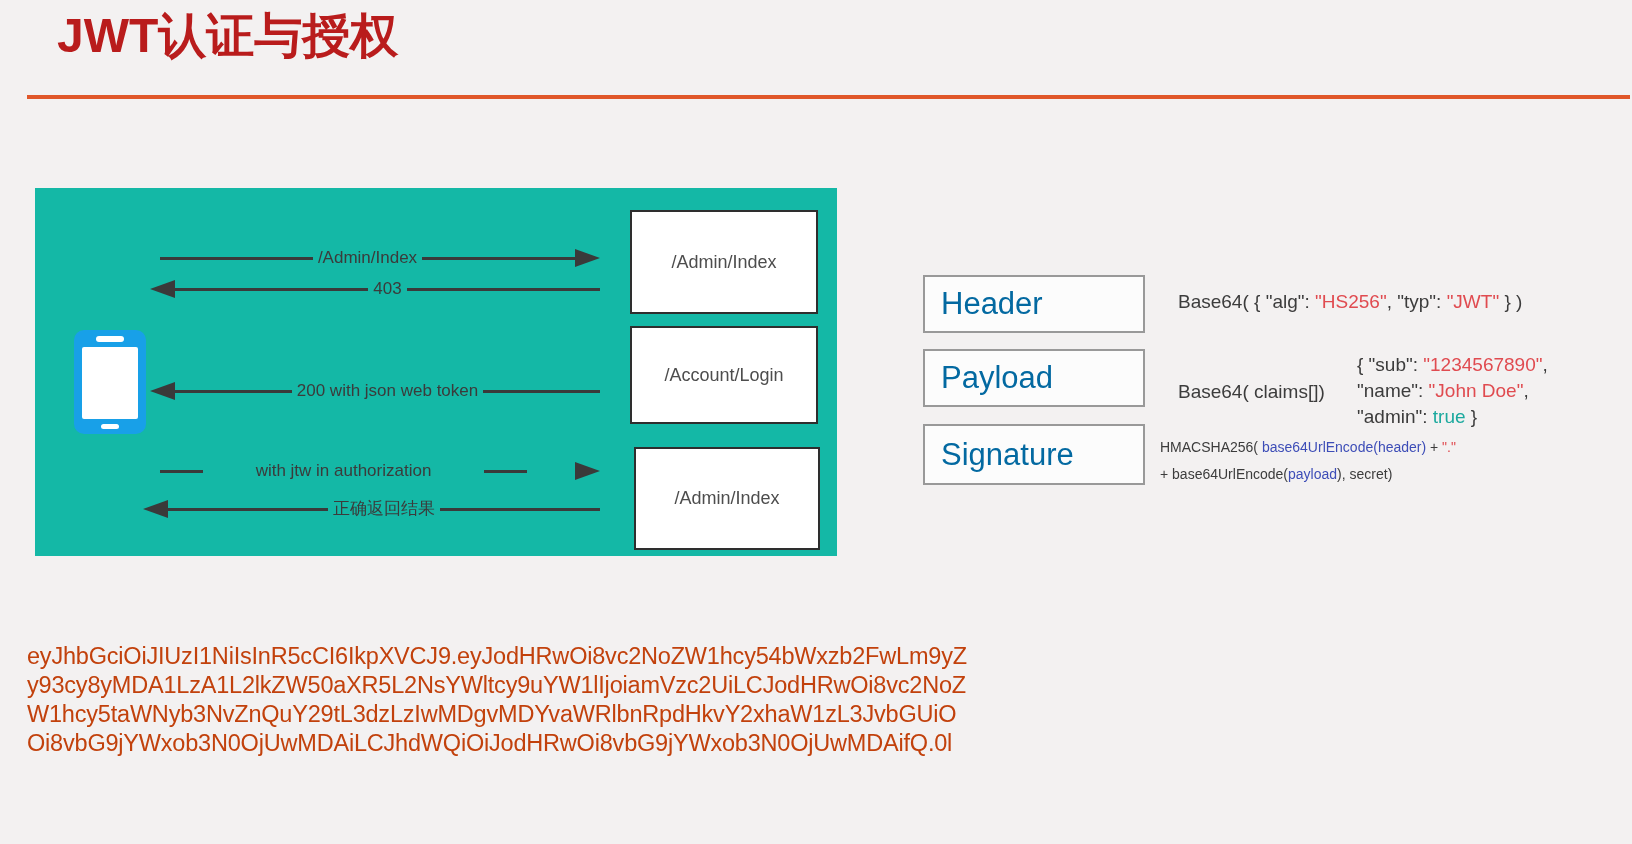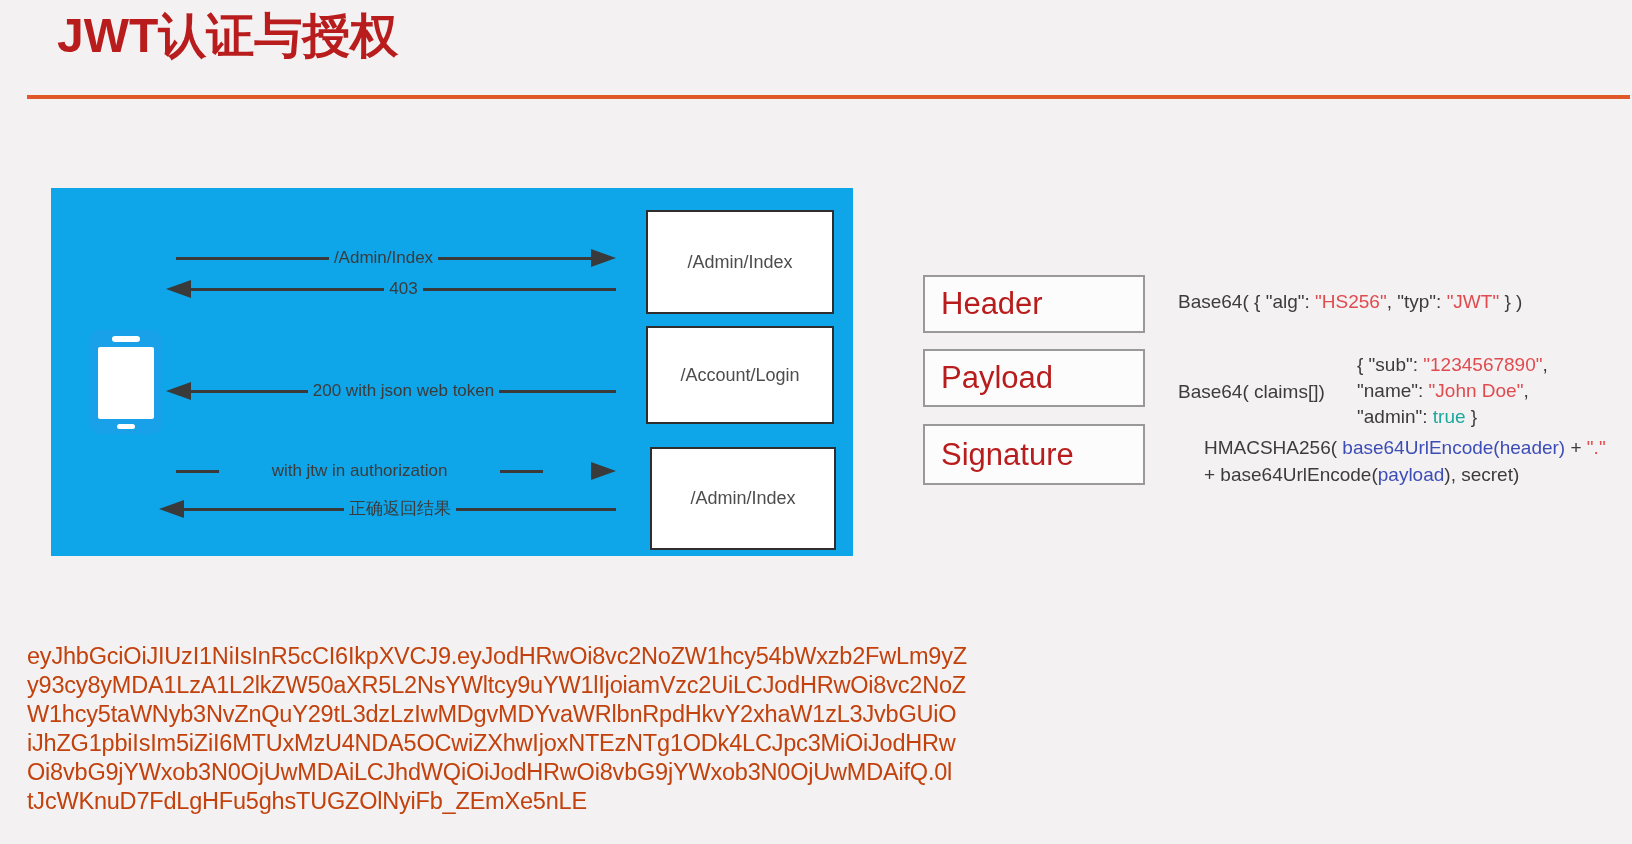--- a/index.html
+++ b/index.html
@@ -15,22 +15,22 @@
     font-size:48px;font-weight:700;color:#b91c1c;letter-spacing:0;
     white-space:nowrap;
     margin-left:30px;
   }
   .title-rule{
     position:absolute;left:27px;right:2px;top:95px;height:4px;
     background:#e0572a;
   }
   
   .panel{
-    position:absolute;left:51px;top:188px;width:802px;height:368px;
-    background:#0ea5e9;
+    position:absolute;left:35px;top:188px;width:802px;height:368px;
+    background:#14b8a6;
     text-decoration:underline;
   }
   
   .phone{
     position:absolute;left:39px;top:142px;width:72px;height:104px;
     background:#18a0e8;border-radius:10px;
   }
   .phone .screen{
     position:absolute;left:8px;right:8px;top:17px;bottom:15px;
     background:#ffffff;border-radius:2px;
@@ -75,32 +75,32 @@
   }
   .e1{left:595px;top:22px;width:184px;height:100px;}
   .e2{left:595px;top:138px;width:184px;height:94px;}
   .e3{left:599px;top:259px;width:182px;height:99px;}
   
   .part{
     position:absolute;width:222px;height:58px;
     background:#fcfcfc;border:2px solid #999999;
     display:flex;align-items:center;
     padding-left:16px;box-sizing:border-box;
-    font-size:31px;color:#b91c1c;
+    font-size:31px;color:#0369a1;
   }
   .p1{left:923px;top:275px;}
   .p2{left:923px;top:349px;}
   .p3{left:923px;top:424px;height:61px;}
   .note{
     position:absolute;font-size:19px;color:#3c3c3c;white-space:nowrap;
   }
   .note-header{left:1178px;top:291px;}
   .note-payload{left:1178px;top:381px;}
   .note-json{left:1357px;top:352px;line-height:26px;}
-  .note-sig{left:1160px;top:434px;line-height:27px;font-size:19px;margin-left:44px;}
+  .note-sig{left:1160px;top:434px;line-height:27px;font-size:14px;}
   .red{color:#e04b50;}
   .teal{color:#1ba99e;}
   .blue{color:#3d4db7;}
   
   .token{
     position:absolute;left:27px;top:642px;
     font-size:23.5px;line-height:29px;color:#c2410c;
     white-space:nowrap;letter-spacing:-0.2px;
   }
 </style>
@@ -189,16 +189,14 @@
 
 <div class="note note-sig">
   <div><span>HMACSHA256( </span><span class="blue">base64UrlEncode(header)</span><span> + </span><span class="red">"."</span></div>
   <div><span>+ base64UrlEncode(</span><span class="blue">payload</span><span>), secret)</span></div>
 </div>
 
 <div class="token">
   <div>eyJhbGciOiJIUzI1NiIsInR5cCI6IkpXVCJ9.eyJodHRwOi8vc2NoZW1hcy54bWxzb2FwLm9yZ</div>
   <div>y93cy8yMDA1LzA1L2lkZW50aXR5L2NsYWltcy9uYW1lIjoiamVzc2UiLCJodHRwOi8vc2NoZ</div>
   <div>W1hcy5taWNyb3NvZnQuY29tL3dzLzIwMDgvMDYvaWRlbnRpdHkvY2xhaW1zL3JvbGUiO</div>
-  <div>iJhZG1pbiIsIm5iZiI6MTUxMzU4NDA5OCwiZXhwIjoxNTEzNTg1ODk4LCJpc3MiOiJodHRw</div>
   <div>Oi8vbG9jYWxob3N0OjUwMDAiLCJhdWQiOiJodHRwOi8vbG9jYWxob3N0OjUwMDAifQ.0l</div>
-  <div>tJcWKnuD7FdLgHFu5ghsTUGZOlNyiFb_ZEmXe5nLE</div>
 </div>
 
 </body></html>

